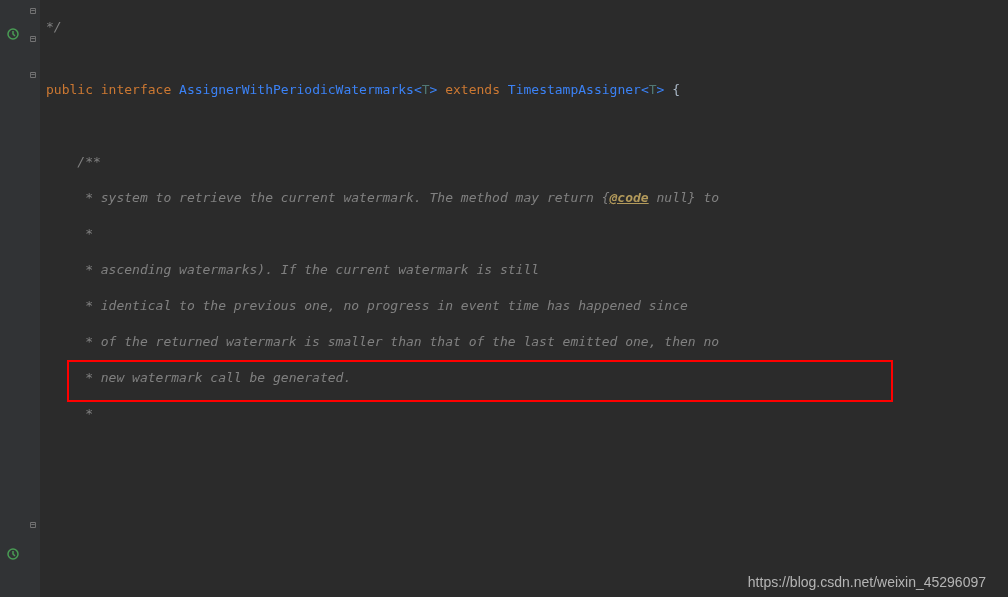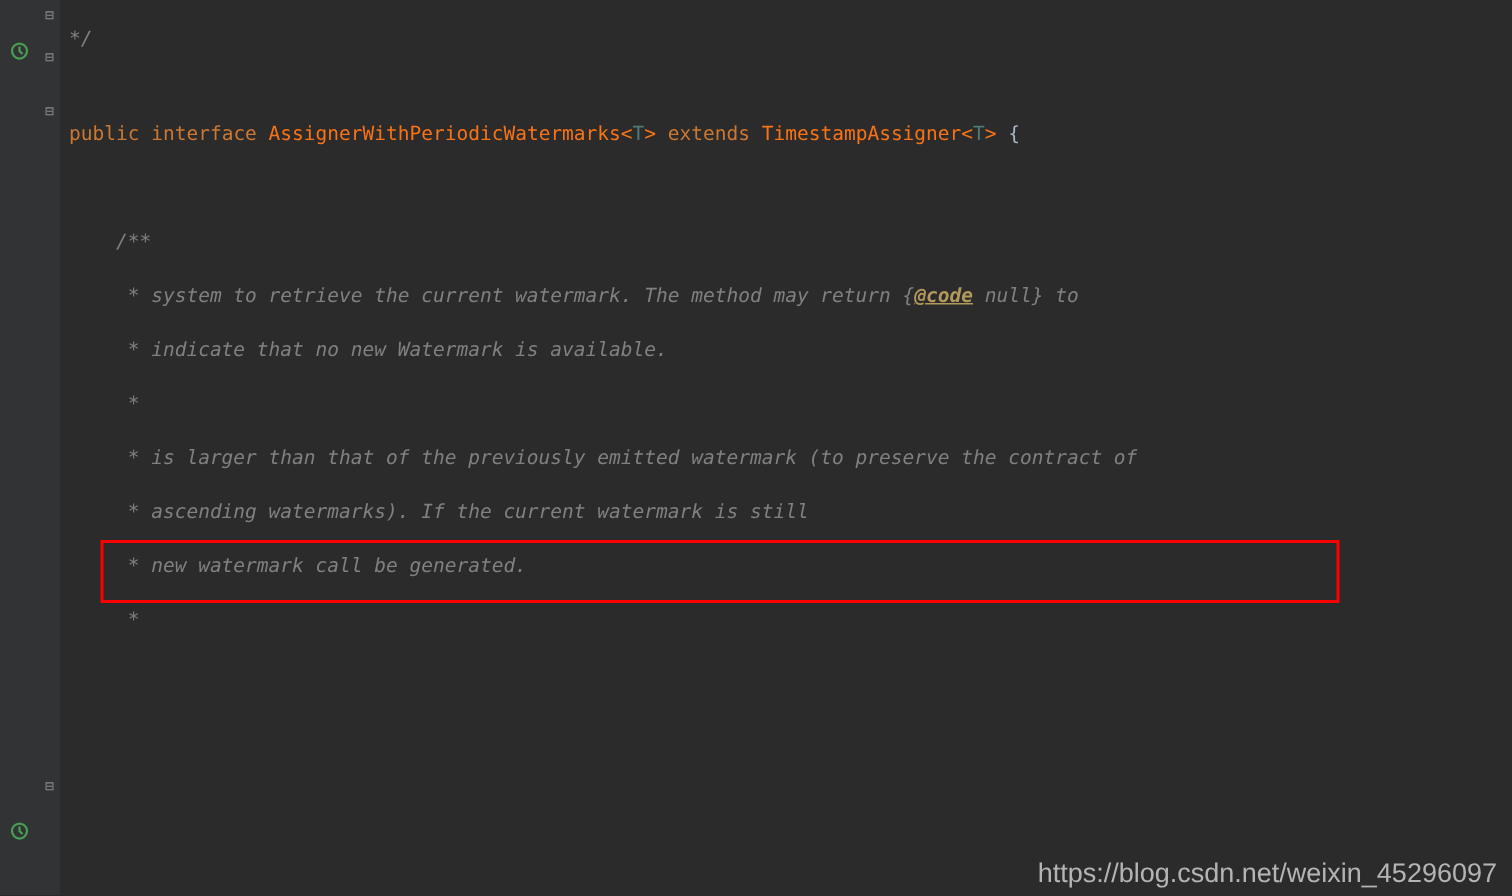--- a/index.html
+++ b/index.html
@@ -37,36 +37,36 @@
   .code {
     position: absolute;
     left: 46px;
     top: 0;
     white-space: pre;
     font-style: normal;
   }
   .line { height: 18px; }
   .comment { color: #808080; font-style: italic; }
   .keyword { color: #cc7832; font-style: normal; }
-  .ident { color: #f97316; font-style: normal; }
+  .ident { color: #3b82f6; font-style: normal; }
   .generic { color: #507874; font-style: normal; }
   .doctag-yellow { color: #b39a5b; font-style: italic; font-weight: bold; text-decoration: underline; }
   .brace { color: #a9b7c6; font-style: normal; }
   .highlight-box {
     position: absolute;
     border: 2px solid #ff0000;
     pointer-events: none;
   }
   .watermark {
     position: absolute;
-    right: 10px;
+    right: 22px;
     bottom: 6px;
     color: #cccccc;
     font-family: Arial, sans-serif;
-    font-size: 18px;
+    font-size: 14px;
     font-style: normal;
     opacity: 0.85;
   }
 </style>
 </head>
 <body>
 
 <div class="gutter">
   <span class="gutter-icon" style="top:27px">
     <svg viewBox="0 0 14 14" fill="none" stroke="#499c54" stroke-width="1.5">
@@ -86,24 +86,24 @@
   <span class="fold" style="top:516px">⊟</span>
 </div>
 
 <div class="code">
 <div class="line comment">*/</div>
 <div class="line" style="height:9px"></div>
 <div class="line"><span class="keyword">public</span><span class="ident"> </span><span class="keyword">interface</span><span class="ident"> </span><span class="ident">AssignerWithPeriodicWatermarks</span><span class="ident">&lt;</span><span class="generic">T</span><span class="ident">&gt;</span><span class="ident"> </span><span class="keyword">extends</span><span class="ident"> </span><span class="ident">TimestampAssigner</span><span class="ident">&lt;</span><span class="generic">T</span><span class="ident">&gt;</span><span class="ident"> </span><span class="brace">{</span></div>
 <div class="line"></div>
 <div class="line comment">    /**</div>
 <div class="line comment"><span>     * system to retrieve the current watermark. The method may return {</span><span class="doctag-yellow">@code</span><span> null} to</span></div>
-<div class="line comment">     * indicate that no new Watermark is available.</div>
 <div class="line comment">     *</div>
-<div class="line comment">     * is larger than that of the previously emitted watermark (to preserve the contract of</div>
 <div class="line comment">     * ascending watermarks). If the current watermark is still</div>
+<div class="line comment">     * identical to the previous one, no progress in event time has happened since</div>
+<div class="line comment">     * of the returned watermark is smaller than that of the last emitted one, then no</div>
 <div class="line comment">     * new watermark call be generated.</div>
 <div class="line comment">     *</div>
 
 
 
 
 
 
 
 

